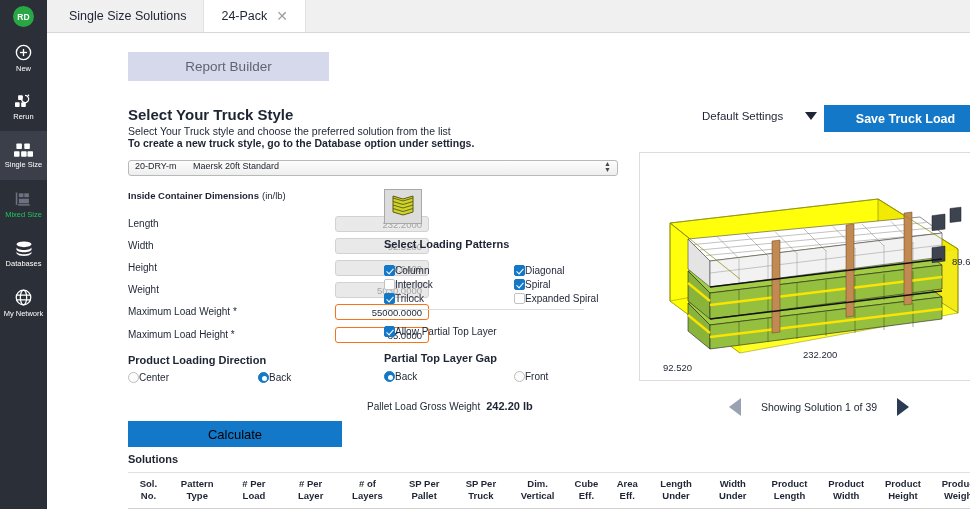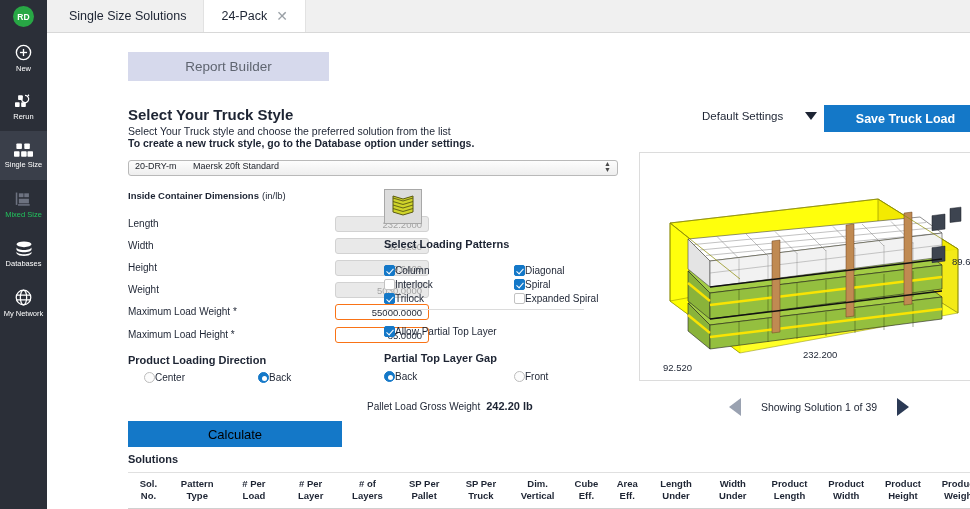--- a/index.html
+++ b/index.html
@@ -299,21 +299,21 @@
     <div class="frow" style="top:304px">
       <span class="fl"><span>Maximum Load Weight</span> <span>*</span></span>
       <span class="finput">55000.0000</span>
     </div>
     <div class="frow" style="top:327px">
       <span class="fl"><span>Maximum Load Height</span> <span>*</span></span>
       <span class="finput">85.0000</span>
     </div>
 
     <div class="sec-pld">Product Loading Direction</div>
-    <div class="opt" style="left:97px; top:372px">
+    <div class="opt" style="left:81px; top:372px">
       <span class="radio"></span>
       <span>Center</span>
     </div>
     <div class="opt" style="left:211px; top:372px">
       <span class="radio on"></span>
       <span>Back</span>
     </div>
 
     <div class="pat-thumb">
       <span>

